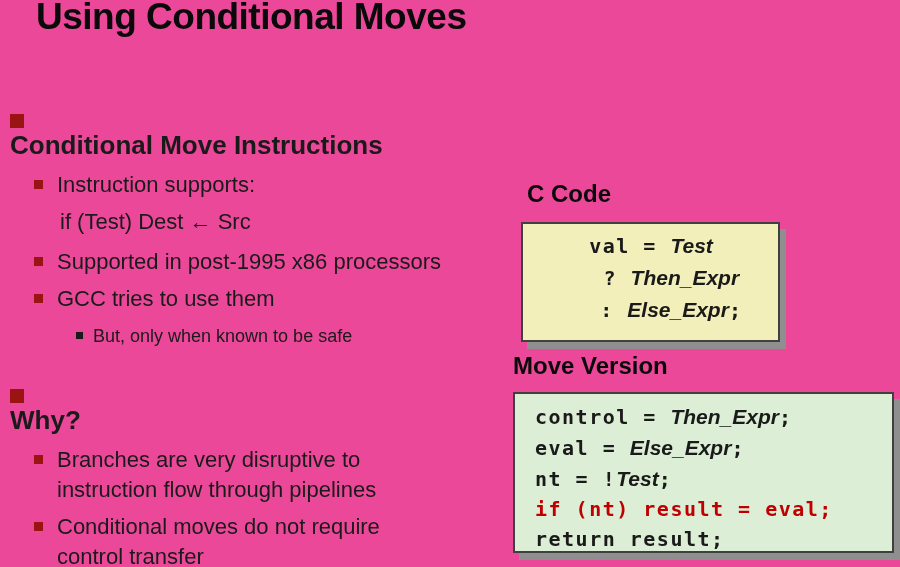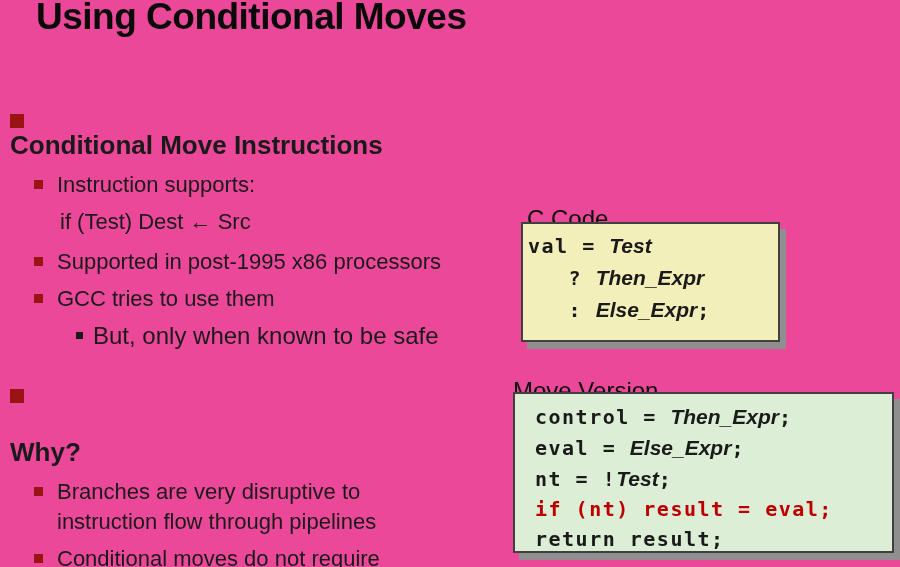--- a/index.html
+++ b/index.html
@@ -15,44 +15,45 @@
     position:absolute;left:36px;top:-4px;
     font-size:37px;font-weight:bold;color:#0a0a0a;
     letter-spacing:-0.5px;
   }
   
   .bullets{
     position:absolute;left:10px;top:104px;width:495px;
   }
   .bullet-item{display:flex;align-items:flex-start;}
   .level-1{font-size:26px;font-weight:bold;line-height:34px;margin:0 0 8px 0;flex-direction:column;}
-  .level-1:not(:first-child){margin-top:28px;gap:32px;}
+  .level-1:not(:first-child){margin-top:28px;}
   .level-2{font-size:22px;line-height:30px;margin:0 0 7px 24px;}
   .level-plain{font-size:22px;line-height:30px;margin:0 0 10px 50px;}
-  .level-3{font-size:24px;line-height:30px;margin:0 0 8px 66px;}
+  .level-3{font-size:18px;line-height:30px;margin:0 0 8px 66px;}
   .marker{flex:0 0 auto;display:inline-block;}
   .m1{width:14px;height:14px;background:#9B1414;margin:10px 10px 0 0;}
   .m2{width:9px;height:9px;background:#9B1414;margin:10px 14px 0 0;}
   .m3{width:7px;height:7px;background:#1a1a1a;margin:11px 10px 0 0;}
   
   .code-heading{
-    position:absolute;font-size:24px;font-weight:normal;color:#0a0a0a;margin-top:25px;
+    position:absolute;font-size:24px;font-weight:bold;color:#0a0a0a;
   }
   .heading-c{left:527px;top:180px;}
   .heading-goto{left:513px;top:352px;}
   .code-box{
     position:absolute;
     border:2px solid #404040;
     box-shadow:6px 7px 0 #8F8F8F;
     box-sizing:border-box;
   }
   .box-c{
     left:521px;top:222px;width:259px;height:120px;
     background:#F2EFBA;
     padding:7px 4px 0 5px;
+    text-align:center;
   }
   .box-goto{
     left:513px;top:392px;width:381px;height:161px;
     background:#DCEED5;
     padding:8px 4px 0 20px;
   }
   .code-line{
     white-space:pre;
     line-height:29px;
     font-family:"DejaVu Sans Mono", monospace;

